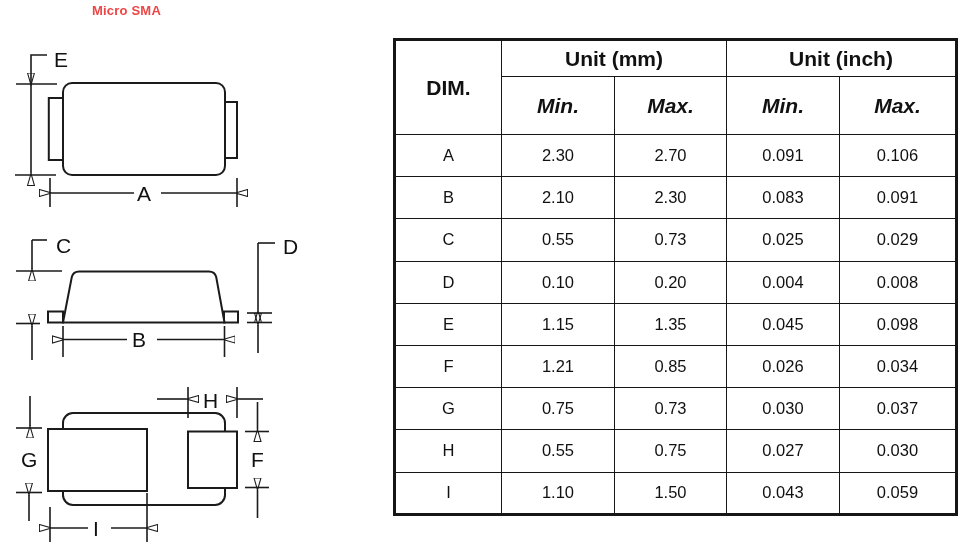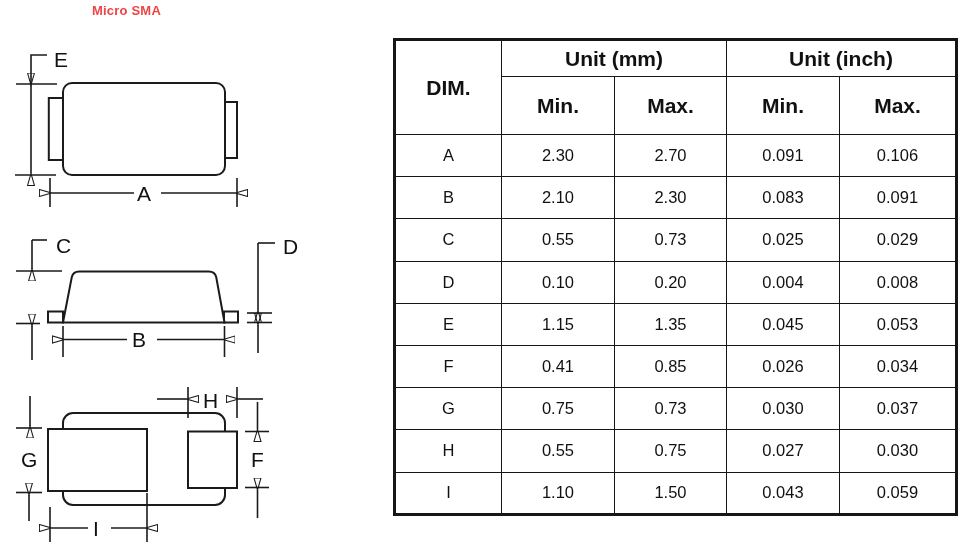--- a/index.html
+++ b/index.html
@@ -22,21 +22,21 @@
   }
   .tablewrap{position:absolute;left:393px;top:38px;}
   table{
     border-collapse:collapse;table-layout:fixed;width:562px;
     text-align:center;color:#111;
   }
   table{border:3px solid #161616;}
   th,td{border:1.5px solid #161616;padding:0;vertical-align:middle;}
   th{font-size:21px;font-weight:700;}
   thead tr.r1{height:37px;margin-left:23px;}
-  thead tr.r2{height:58px;}
+  thead tr.r2{height:58px;font-style:italic;}
   tbody tr{height:42.2px;}
   td{font-size:16.5px;font-weight:400;}
 </style>
 </head>
 <body>
 
 <div class="title">Micro SMA</div>
 
 <svg class="drawings" width="390" height="552" viewBox="0 0 390 552">
   <defs>
@@ -169,25 +169,25 @@
           <td>0.10</td>
           <td>0.20</td>
           <td>0.004</td>
           <td>0.008</td>
         </tr>
         <tr>
           <td>E</td>
           <td>1.15</td>
           <td>1.35</td>
           <td>0.045</td>
-          <td>0.053</td>
+          <td>0.098</td>
         </tr>
         <tr>
           <td>F</td>
-          <td>0.41</td>
+          <td>1.21</td>
           <td>0.85</td>
           <td>0.026</td>
           <td>0.034</td>
         </tr>
         <tr>
           <td>G</td>
           <td>0.75</td>
           <td>0.73</td>
           <td>0.030</td>
           <td>0.037</td>

